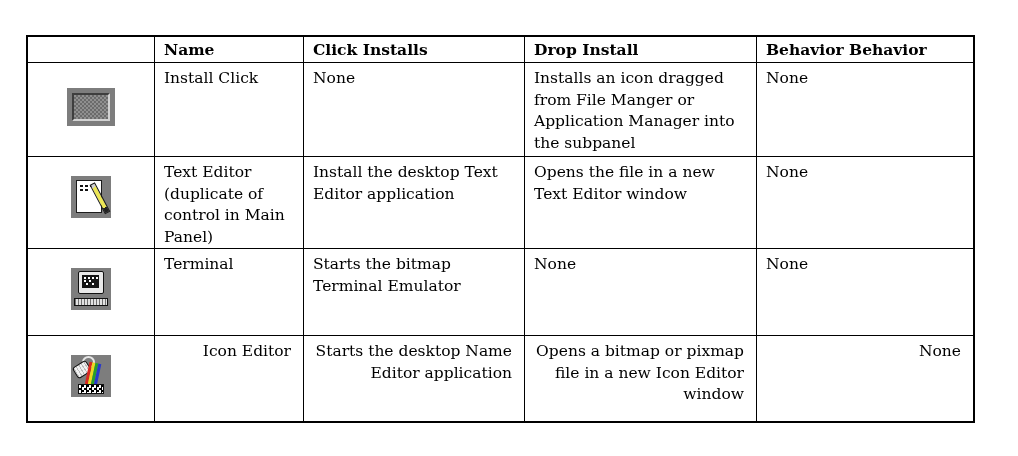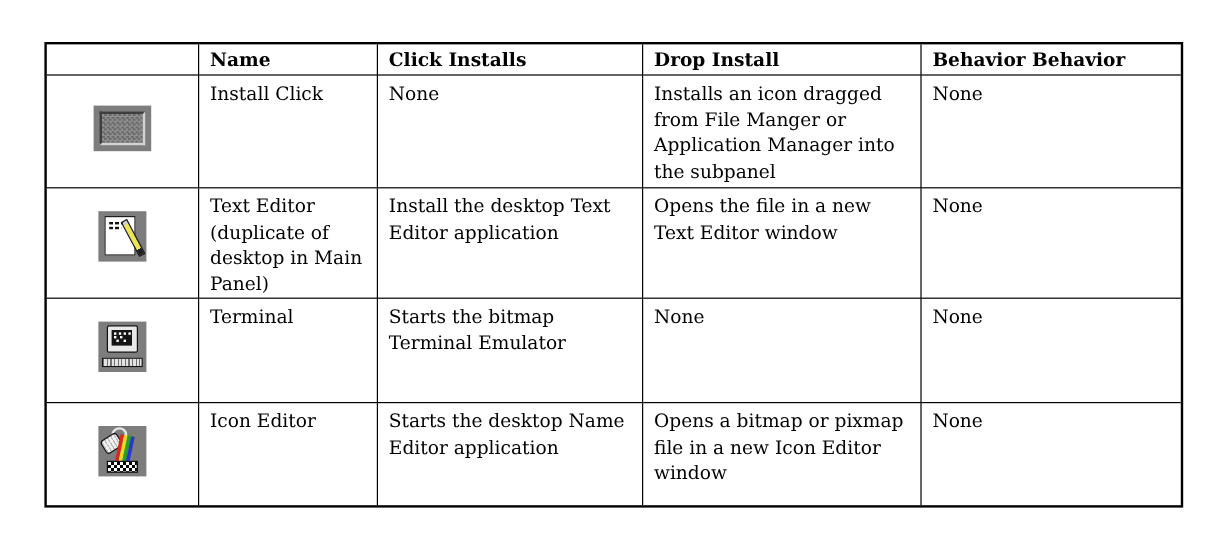--- a/index.html
+++ b/index.html
@@ -10,40 +10,40 @@
   }
   .canvas {
     position: relative;
     width: 1018px;
     height: 456px;
     background: #ffffff;
     overflow: hidden;
   }
   .ctable {
     position: absolute;
-    left: 37px;
+    left: 26px;
     top: 35px;
     width: 949px;
     height: 388px;
     border: 2px solid #000000;
     display: grid;
     grid-template-columns: 127px 149px 221px 232px 216px;
     grid-template-rows: 26px 94px 92px 87px 85px;
   }
   .trow { display: contents; }
   .cell {
     border-right: 1px solid #000000;
     border-bottom: 1px solid #000000;
     font-size: 15.5px;
     line-height: 21.5px;
     padding: 5px 12px 4px 9px;
     overflow: hidden;
   }
   .cell.lastcol { border-right: none; }
-  .trow.lastrow > .cell { border-bottom: none; }
+  .trow.lastrow > .cell { border-bottom: none; text-align: right; }
   .cell.hdr {
     font-weight: bold;
     padding-top: 2px;
   }
   .c-icon {
     display: flex;
     justify-content: center;
     align-items: flex-start;
     padding: 19px 0 0 0;
   }
@@ -174,21 +174,21 @@
     <div class="trow">
       <div class="cell c-icon">
         <div class="iconbg icon-texted">
           <div class="te-paper">
             <div class="te-line l1"></div>
             <div class="te-line l2"></div>
           </div>
           <div class="te-pencil"></div>
         </div>
       </div>
-      <div class="cell">Text Editor (duplicate of desktop in Main Panel)</div>
+      <div class="cell">Text Editor (duplicate of control in Main Panel)</div>
       <div class="cell">Install the desktop Text Editor application</div>
       <div class="cell">Opens the file in a new Text Editor window</div>
       <div class="cell lastcol">None</div>
     </div>
 
     <div class="trow">
       <div class="cell c-icon">
         <div class="iconbg icon-term">
           <div class="term-mon">
             <div class="term-scr">

